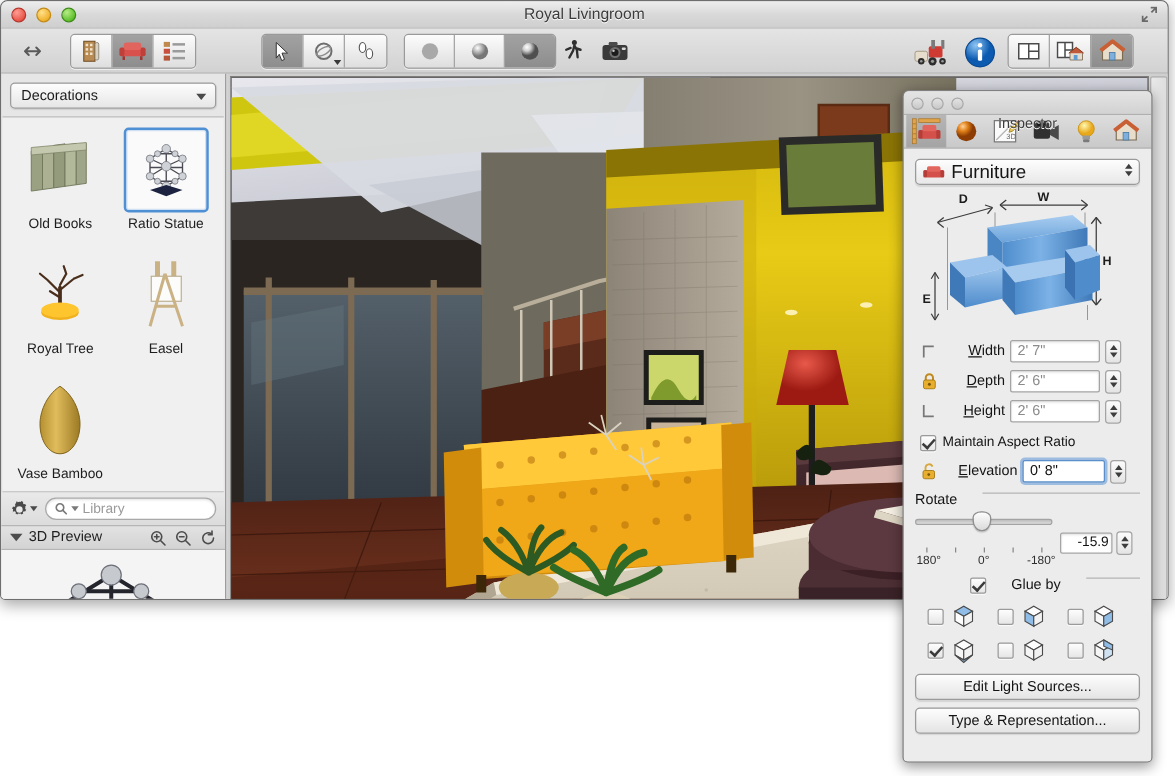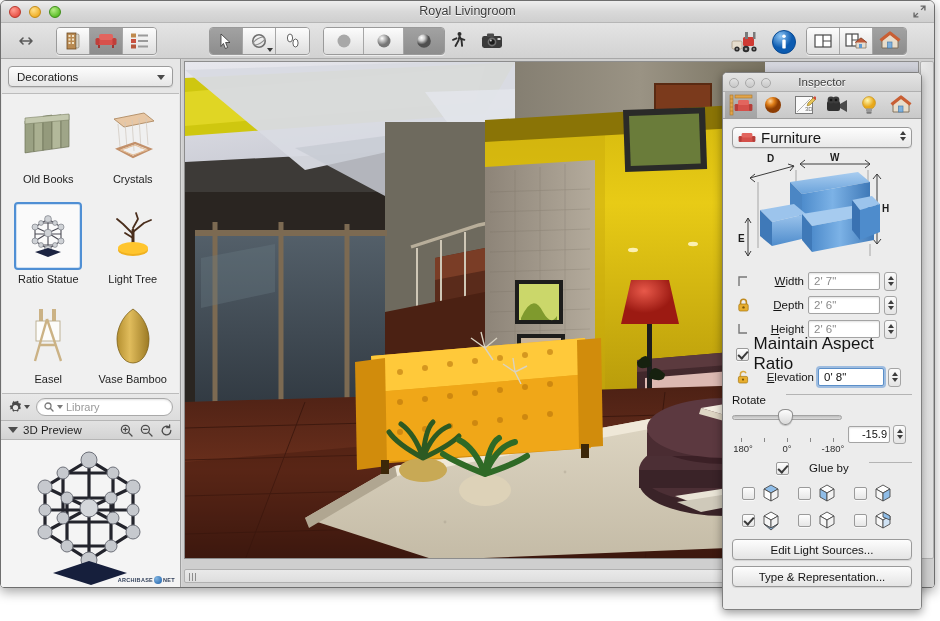--- a/index.html
+++ b/index.html
@@ -9,21 +9,21 @@
     font-size: 11px;
     background: #ffffff;
     overflow: hidden;
     -webkit-font-smoothing: antialiased;
   }
 
   
   .app-window {
     position: absolute;
     left: 0; top: 0;
-    width: 935px; height: 588px;
+    width: 935px; height: 480px;
     background: linear-gradient(to bottom, #e8e8e8, #d4d4d4);
     border: 1px solid #6e6e6e;
     border-radius: 6px 6px 4px 4px;
     box-shadow: 0 4px 12px rgba(0,0,0,0.35);
     overflow: hidden;
   }
 
   
   .titlebar {
     position: relative;
@@ -265,21 +265,21 @@
     position: relative;
     height: 19px;
     background: linear-gradient(to bottom,#e4e4e4,#d2d2d2);
     border-bottom: 1px solid #b0b0b0;
   }
   .insp-traffic { position: absolute; left: 6px; top: 5px; display: flex; gap: 6px; }
   .itl { width: 10px; height: 10px; border-radius: 50%;
          background: linear-gradient(to bottom,#e2e2e2,#c8c8c8);
          border: 1px solid #a8a8a8; }
   .insp-title span {
-    position: absolute; left: 0; right: 0; top: 3px;
+    position: absolute; left: 0; right: 0; top: 20px;
     text-align: center; font-size: 11.5px; color: #3c3c3c;
     text-shadow: 0 1px 0 #fff;
   }
   .insp-tabs {
     height: 27px;
     display: flex;
     background: linear-gradient(to bottom,#dddddd,#c9c9c9);
     border-bottom: 1px solid #9e9e9e;
     padding: 0 2px;
   }
@@ -366,21 +366,21 @@
     box-shadow: 0 1px 0 rgba(255,255,255,.7);
   }
   .chk.checked::after {
     content: "";
     position: absolute; left: 3px; top: 0px;
     width: 4px; height: 8px;
     border: solid #3a3a3a;
     border-width: 0 2px 2px 0;
     transform: rotate(42deg);
   }
-  .chk-label { font-size: 17px; color: #141414; }
+  .chk-label { font-size: 11px; color: #141414; }
 
   .group-head {
     display: flex; gap: 20px;
     margin: 6px 0 3px 0;
   }
   .group-head .txt { font-size: 11.5px; color: #141414; }
   .group-head .rule { flex: 1; height: 1px; background: #b4b4b4; }
 
   .slider-row { display: flex; align-items: center; gap: 6px; }
   .slider {
@@ -652,37 +652,20 @@
                 <rect x="26" y="12" width="9" height="34" fill="#949a7c" stroke="#6f7559" stroke-width=".7"></rect>
                 <rect x="35" y="13" width="9" height="33" fill="#b2b89a" stroke="#6f7559" stroke-width=".7"></rect>
                 <rect x="44" y="14" width="8" height="32" fill="#9fa588" stroke="#6f7559" stroke-width=".7"></rect>
               </g>
               <path d="M8 10 L52 6 L52 12 L8 16z" fill="#c3c8ae" stroke="#7d8366" stroke-width=".6"></path>
             </svg>
           </div>
           <div class="lib-label">Old Books</div>
         </div>
 
-        <div class="lib-item">
-          <div class="lib-thumb">
-            <svg width="62" height="58" viewBox="0 0 62 58">
-              <path d="M12 12 L42 6 L52 14 L22 20z" fill="#e8c7a4" stroke="#b08b63" stroke-width=".9"></path>
-              <g stroke="#cfc6bb" stroke-width=".7">
-                <line x1="16" y1="17" x2="18" y2="40"></line>
-                  <line x1="23" y1="15" x2="25" y2="42"></line>
-                <line x1="30" y1="13" x2="32" y2="44"></line>
-                  <line x1="37" y1="11" x2="39" y2="42"></line>
-                <line x1="44" y1="11" x2="46" y2="38"></line>
-              </g>
-              <path d="M16 42 L33 36 L48 42 L31 50z" fill="none" stroke="#c2906a" stroke-width="2.4"></path>
-              <path d="M19 43 L33 38 L45 43 L31 48z" fill="none" stroke="#e4bd96" stroke-width="1.1"></path>
-            </svg>
-          </div>
-          <div class="lib-label">Crystals</div>
-        </div>
 
         <div class="lib-item sel">
           <div class="lib-thumb">
             <svg width="54" height="52" viewBox="0 0 54 52">
               <g stroke="#4b4b55" stroke-width="1.1">
                 <path d="M27 9 L14 17 L14 31 L27 39 L40 31 L40 17z" fill="none"></path>
                 <path d="M27 9 L27 23 M14 17 L27 23 M40 17 L27 23 M14 31 L27 23 M40 31 L27 23 M27 39 L27 23"></path>
                 <path d="M20 13 L34 13 M20 35 L34 35 M14 24 L40 24"></path>
               </g>
               <g fill="#cfd2d6" stroke="#6d7079" stroke-width=".6">
@@ -708,21 +691,21 @@
           <div class="lib-thumb">
             <svg width="58" height="56" viewBox="0 0 58 56">
               <g stroke="#4a2e1c" fill="none" stroke-linecap="round">
                 <path d="M29 40 L29 22" stroke-width="3"></path>
                 <path d="M29 26 L19 16 M29 24 L40 15 M29 30 L21 25 M29 20 L34 11 M19 16 L13 11 M40 15 L47 12 M34 11 L32 5" stroke-width="1.8"></path>
               </g>
               <ellipse cx="29" cy="42" rx="15" ry="6" fill="#f0b11f"></ellipse>
               <ellipse cx="29" cy="40" rx="15" ry="6" fill="#ffc52e"></ellipse>
             </svg>
           </div>
-          <div class="lib-label">Light Tree</div>
+          <div class="lib-label">Royal Tree</div>
         </div>
 
         <div class="lib-item">
           <div class="lib-thumb">
             <svg width="52" height="62" viewBox="0 0 52 62">
               <rect x="17" y="4" width="4" height="12" fill="#cbb285"></rect>
               <rect x="30" y="4" width="4" height="12" fill="#cbb285"></rect>
               <rect x="14" y="16" width="24" height="20" fill="#fcfcfa" stroke="#b9ab8c" stroke-width=".9"></rect>
               <path d="M25 14 L13 56 M25 14 L39 56 M17 40 L34 40" stroke="#cbb285" stroke-width="2.4" fill="none"></path>
             </svg>

